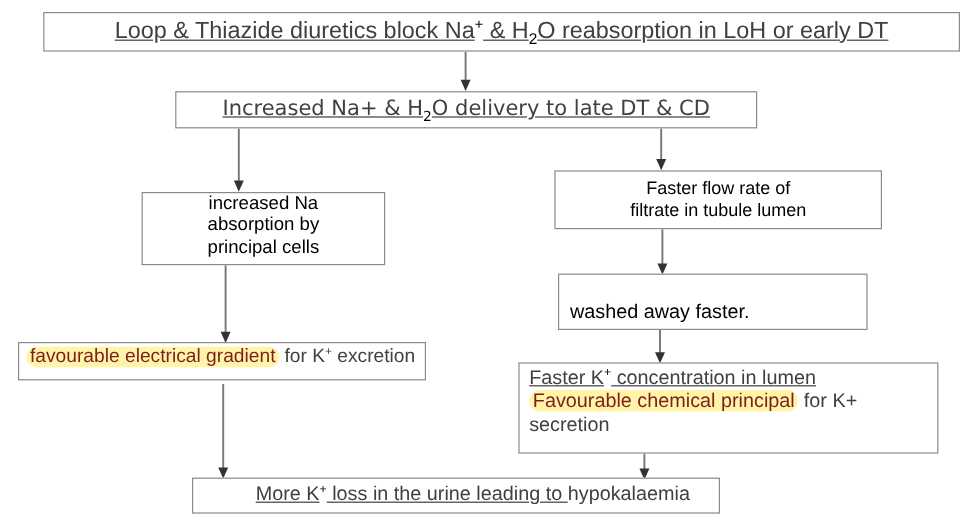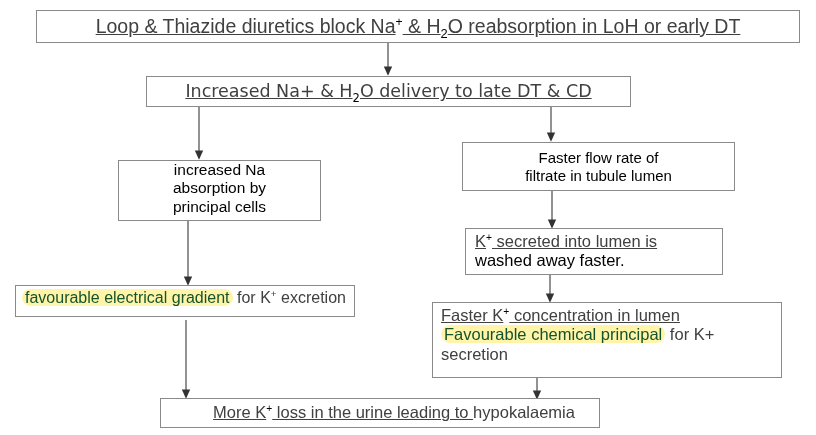--- a/index.html
+++ b/index.html
@@ -72,21 +72,21 @@
     padding: 3px 0 0 8px;
   }
   #node-bottom {
     left: 160px; top: 398px; width: 440px; height: 30px;
     font-size: 16.5px;
     display: flex; align-items: center; justify-content: center; padding-left: 28px;
   }
 
   
   .orange-hl {
-    color: #14532d;
+    color: #7f1d1d;
     background: #FFF4A8;
     border-radius: 9px;
     padding: 0 3px;
     box-decoration-break: clone;
     -webkit-box-decoration-break: clone;
   }
   .red { color: #404040; }
   .blk { color: #404040; text-decoration: underline; }
 
   sup {
@@ -159,21 +159,21 @@
 
   <div class="node center" id="node-flow">
     <span class="node-inner">
       <span>Faster flow rate of</span><br>
       <span>filtrate in tubule lumen</span>
     </span>
   </div>
 
   <div class="node left" id="node-secreted">
     <span class="node-inner">
-      <span><span class="blk">K</span><sup>+</sup><span class="blk">  secreted into lumen is</span></span><br>
+      <br>
       <span>washed away faster.</span>
     </span>
   </div>
 
   <div class="node left" id="node-electrical">
     <span class="node-inner"><span class="orange-hl">favourable electrical gradient</span><span class="red"> for K</span><sup class="red">+</sup><span class="red"> excretion</span>
     </span>
   </div>
 
   <div class="node left" id="node-lower">

